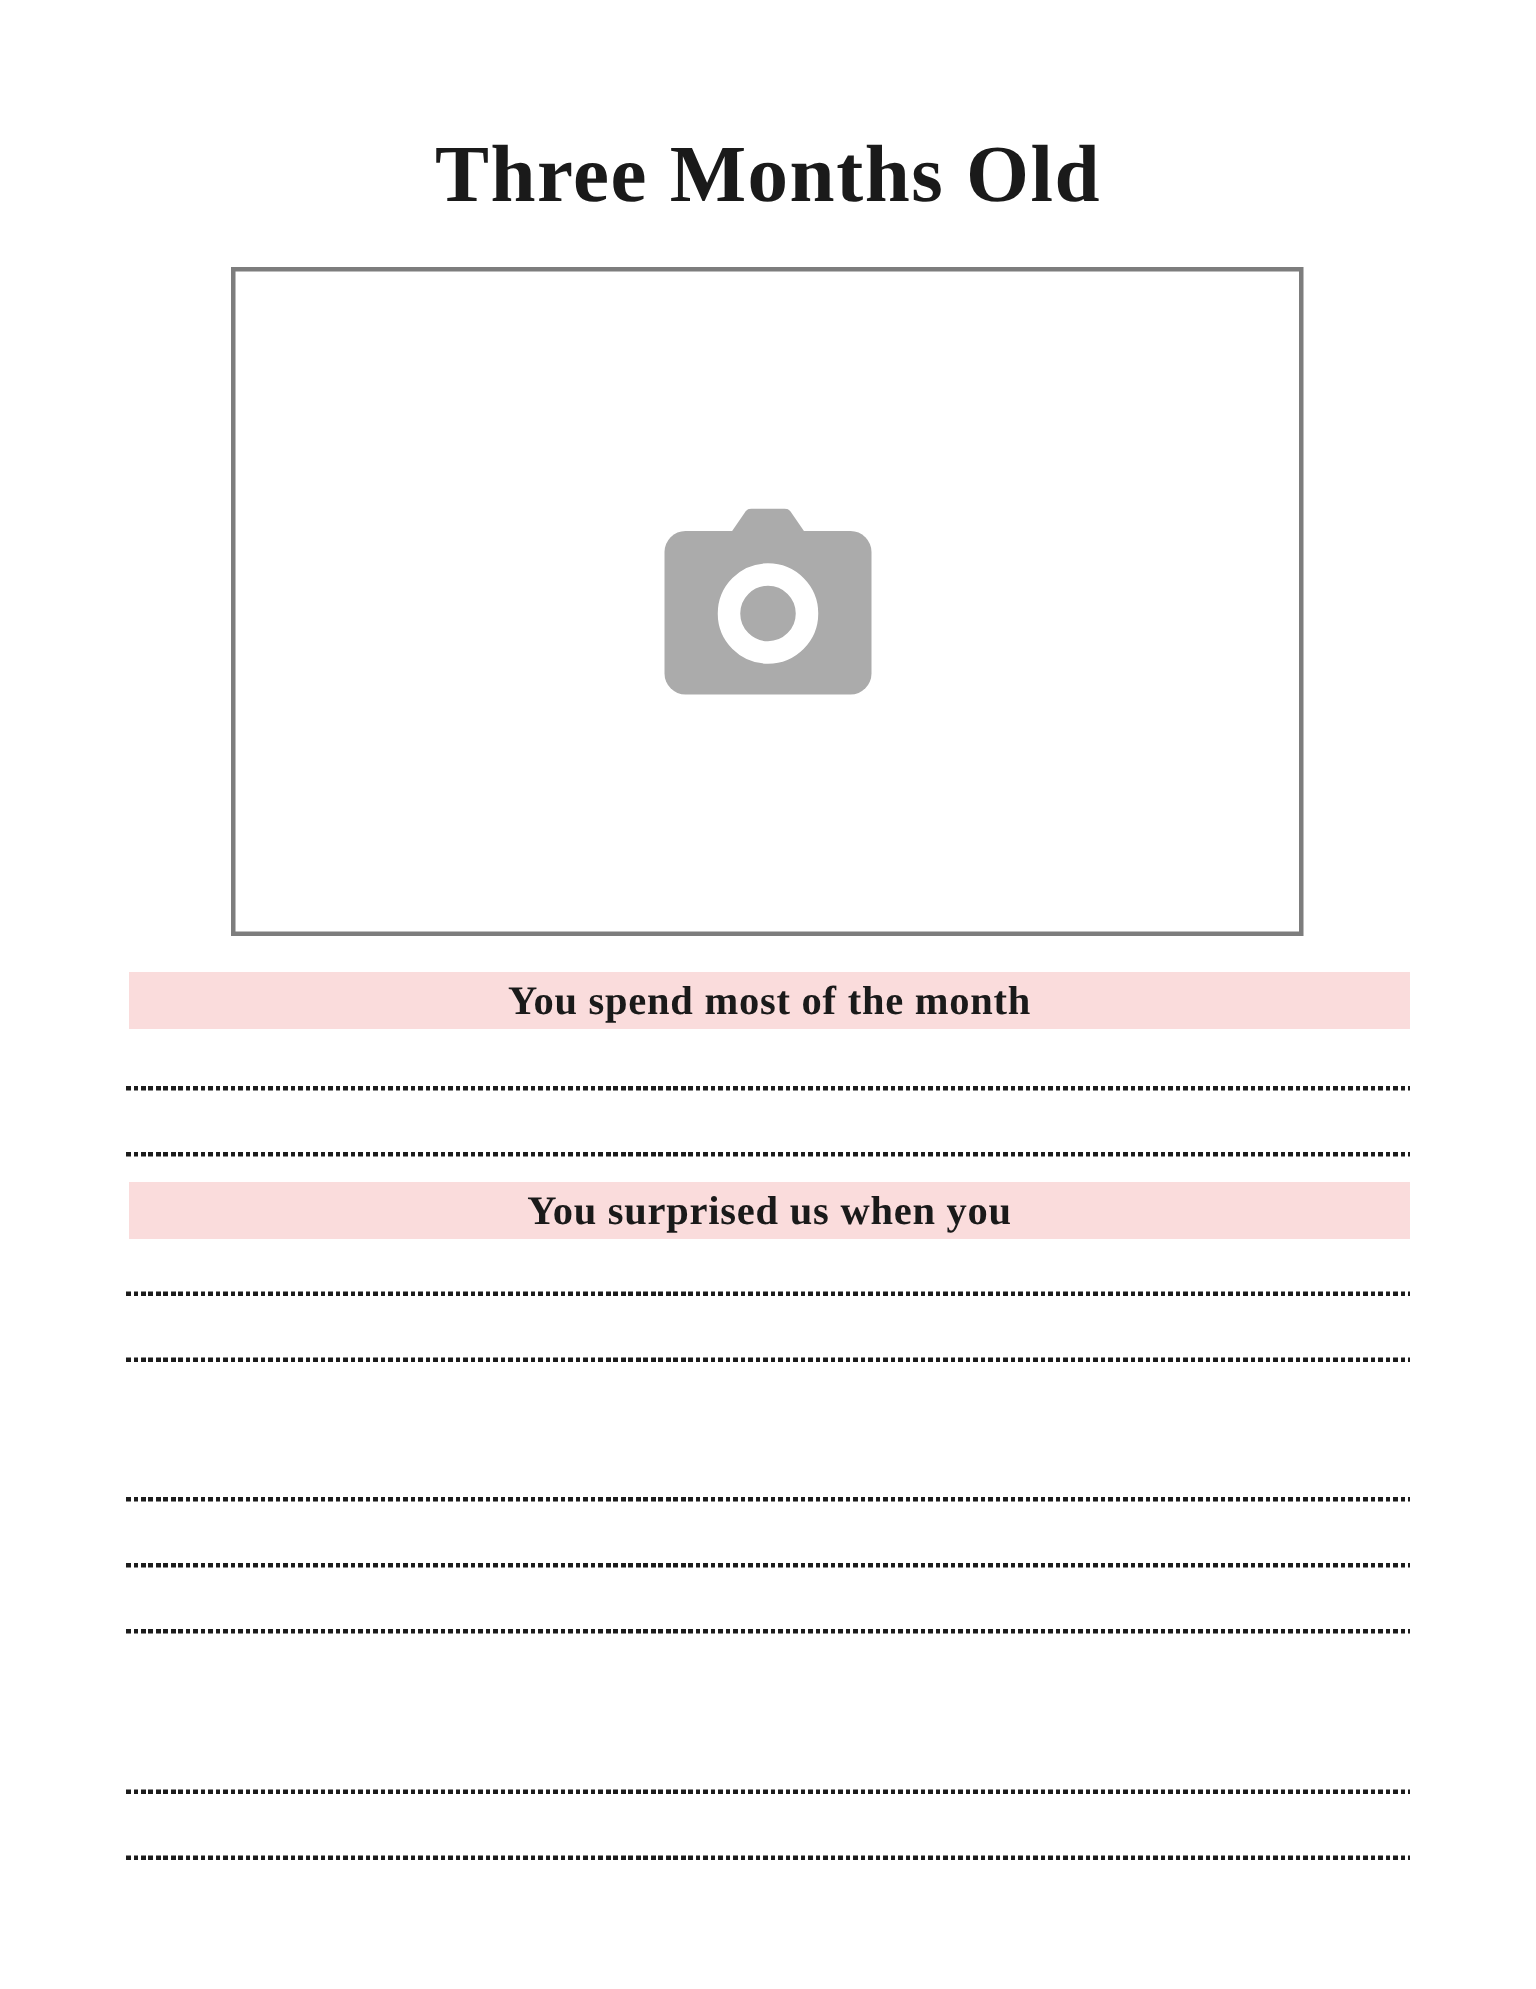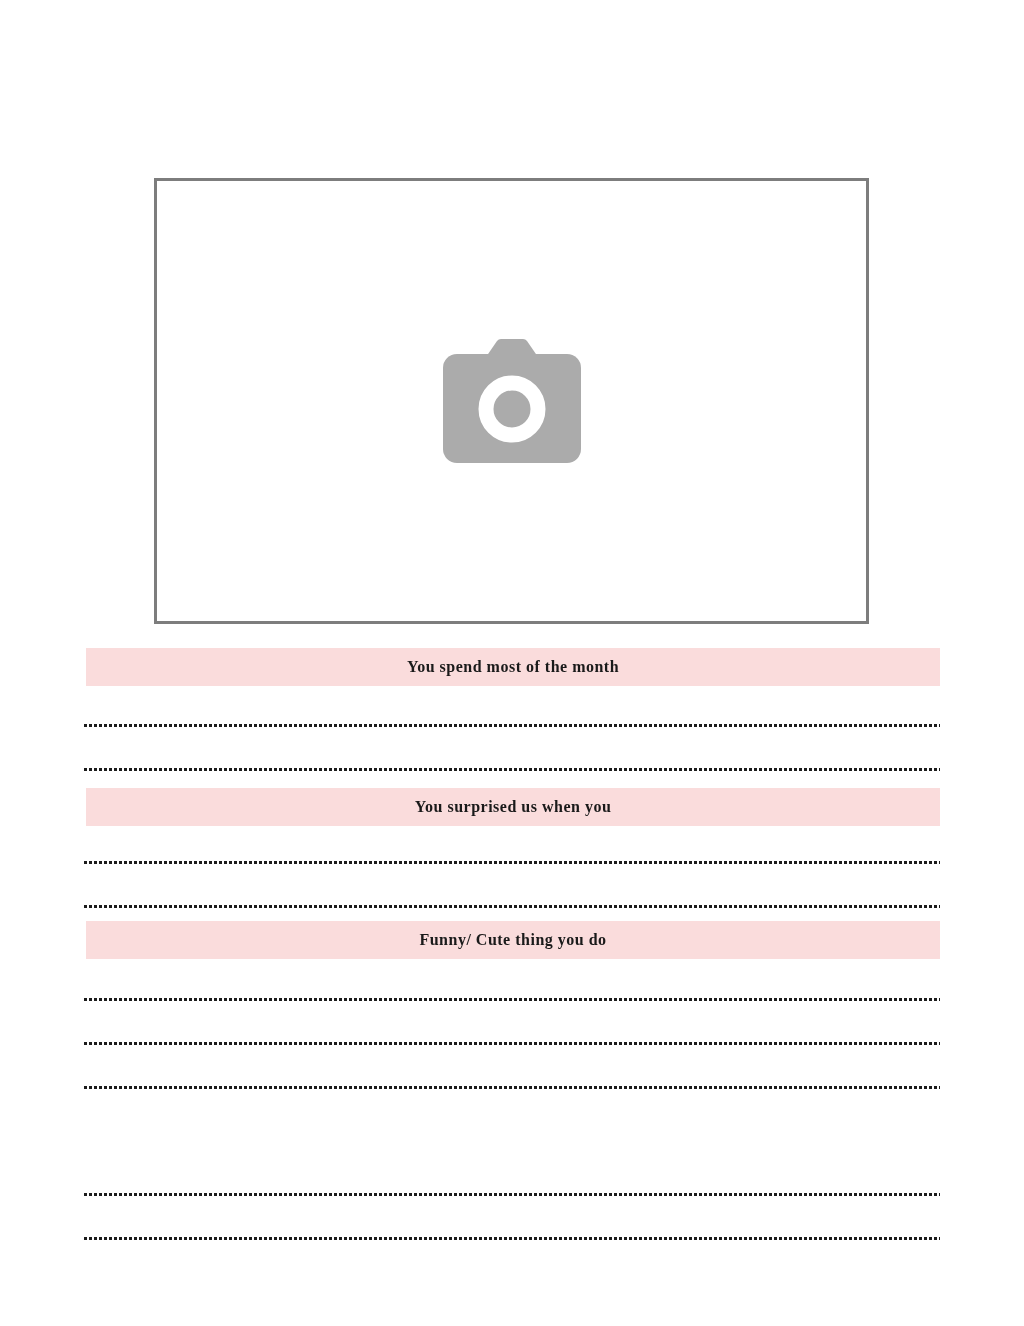--- a/index.html
+++ b/index.html
@@ -25,40 +25,41 @@
     background:#ffffff;
     display:flex;align-items:center;justify-content:center;
   }
   .camera-svg{width:140px;height:125px;display:block;}
   .bar{
     position:absolute;left:86px;width:854px;height:38px;
     background:var(--pink);
     display:flex;align-items:center;justify-content:center;
   }
   .bar span{
-    font-size:16px;font-weight:700;color:var(--text);
+    font-size:27px;font-weight:700;color:var(--text);
     letter-spacing:0.5px;white-space:nowrap;
   }
   .b1{top:648px}.b2{top:788px}.b3{top:921px}.b4{top:1117px}
   .rule{
     position:absolute;left:84px;width:856px;height:3px;
     background-image:repeating-linear-gradient(90deg,
       var(--line) 0, var(--line) 3px,
       transparent 3px, transparent 5px);
   }
   .r1{top:724px}.r2{top:768px}
   .r3{top:861px}.r4{top:905px}
   .r5{top:998px}.r6{top:1042px}.r7{top:1086px}
   .r8{top:1193px}.r9{top:1237px}
 </style>
 </head>
 <body>
 
 <div class="page">
 
+  <h1 class="title">Three Months Old</h1>
 
   <div class="photo-frame">
     <svg class="camera-svg" viewBox="0 0 140 125" xmlns="http://www.w3.org/2000/svg" aria-hidden="true">
       <path d="M44 18 L55 2 Q56.5 0 59 0 L81 0 Q83.5 0 85 2 L96 18 Z" fill="var(--camera_gray)"></path>
       <rect x="1" y="15" width="138" height="109" rx="14" fill="var(--camera_gray)"></rect>
       <circle cx="70" cy="70" r="26" fill="none" stroke="#ffffff" stroke-width="15"></circle>
     </svg>
   </div>
 
   <div class="bar b1">
@@ -66,23 +67,20 @@
   </div>
   <div class="rule r1"></div>
   <div class="rule r2"></div>
 
   <div class="bar b2">
     <span>You surprised us when you</span>
   </div>
   <div class="rule r3"></div>
   <div class="rule r4"></div>
 
-  <div class="bar b3">
-    <span>Funny/ Cute thing you do</span>
-  </div>
   <div class="rule r5"></div>
   <div class="rule r6"></div>
   <div class="rule r7"></div>
 
   <div class="rule r8"></div>
   <div class="rule r9"></div>
 
 </div>
 
 </body></html>

